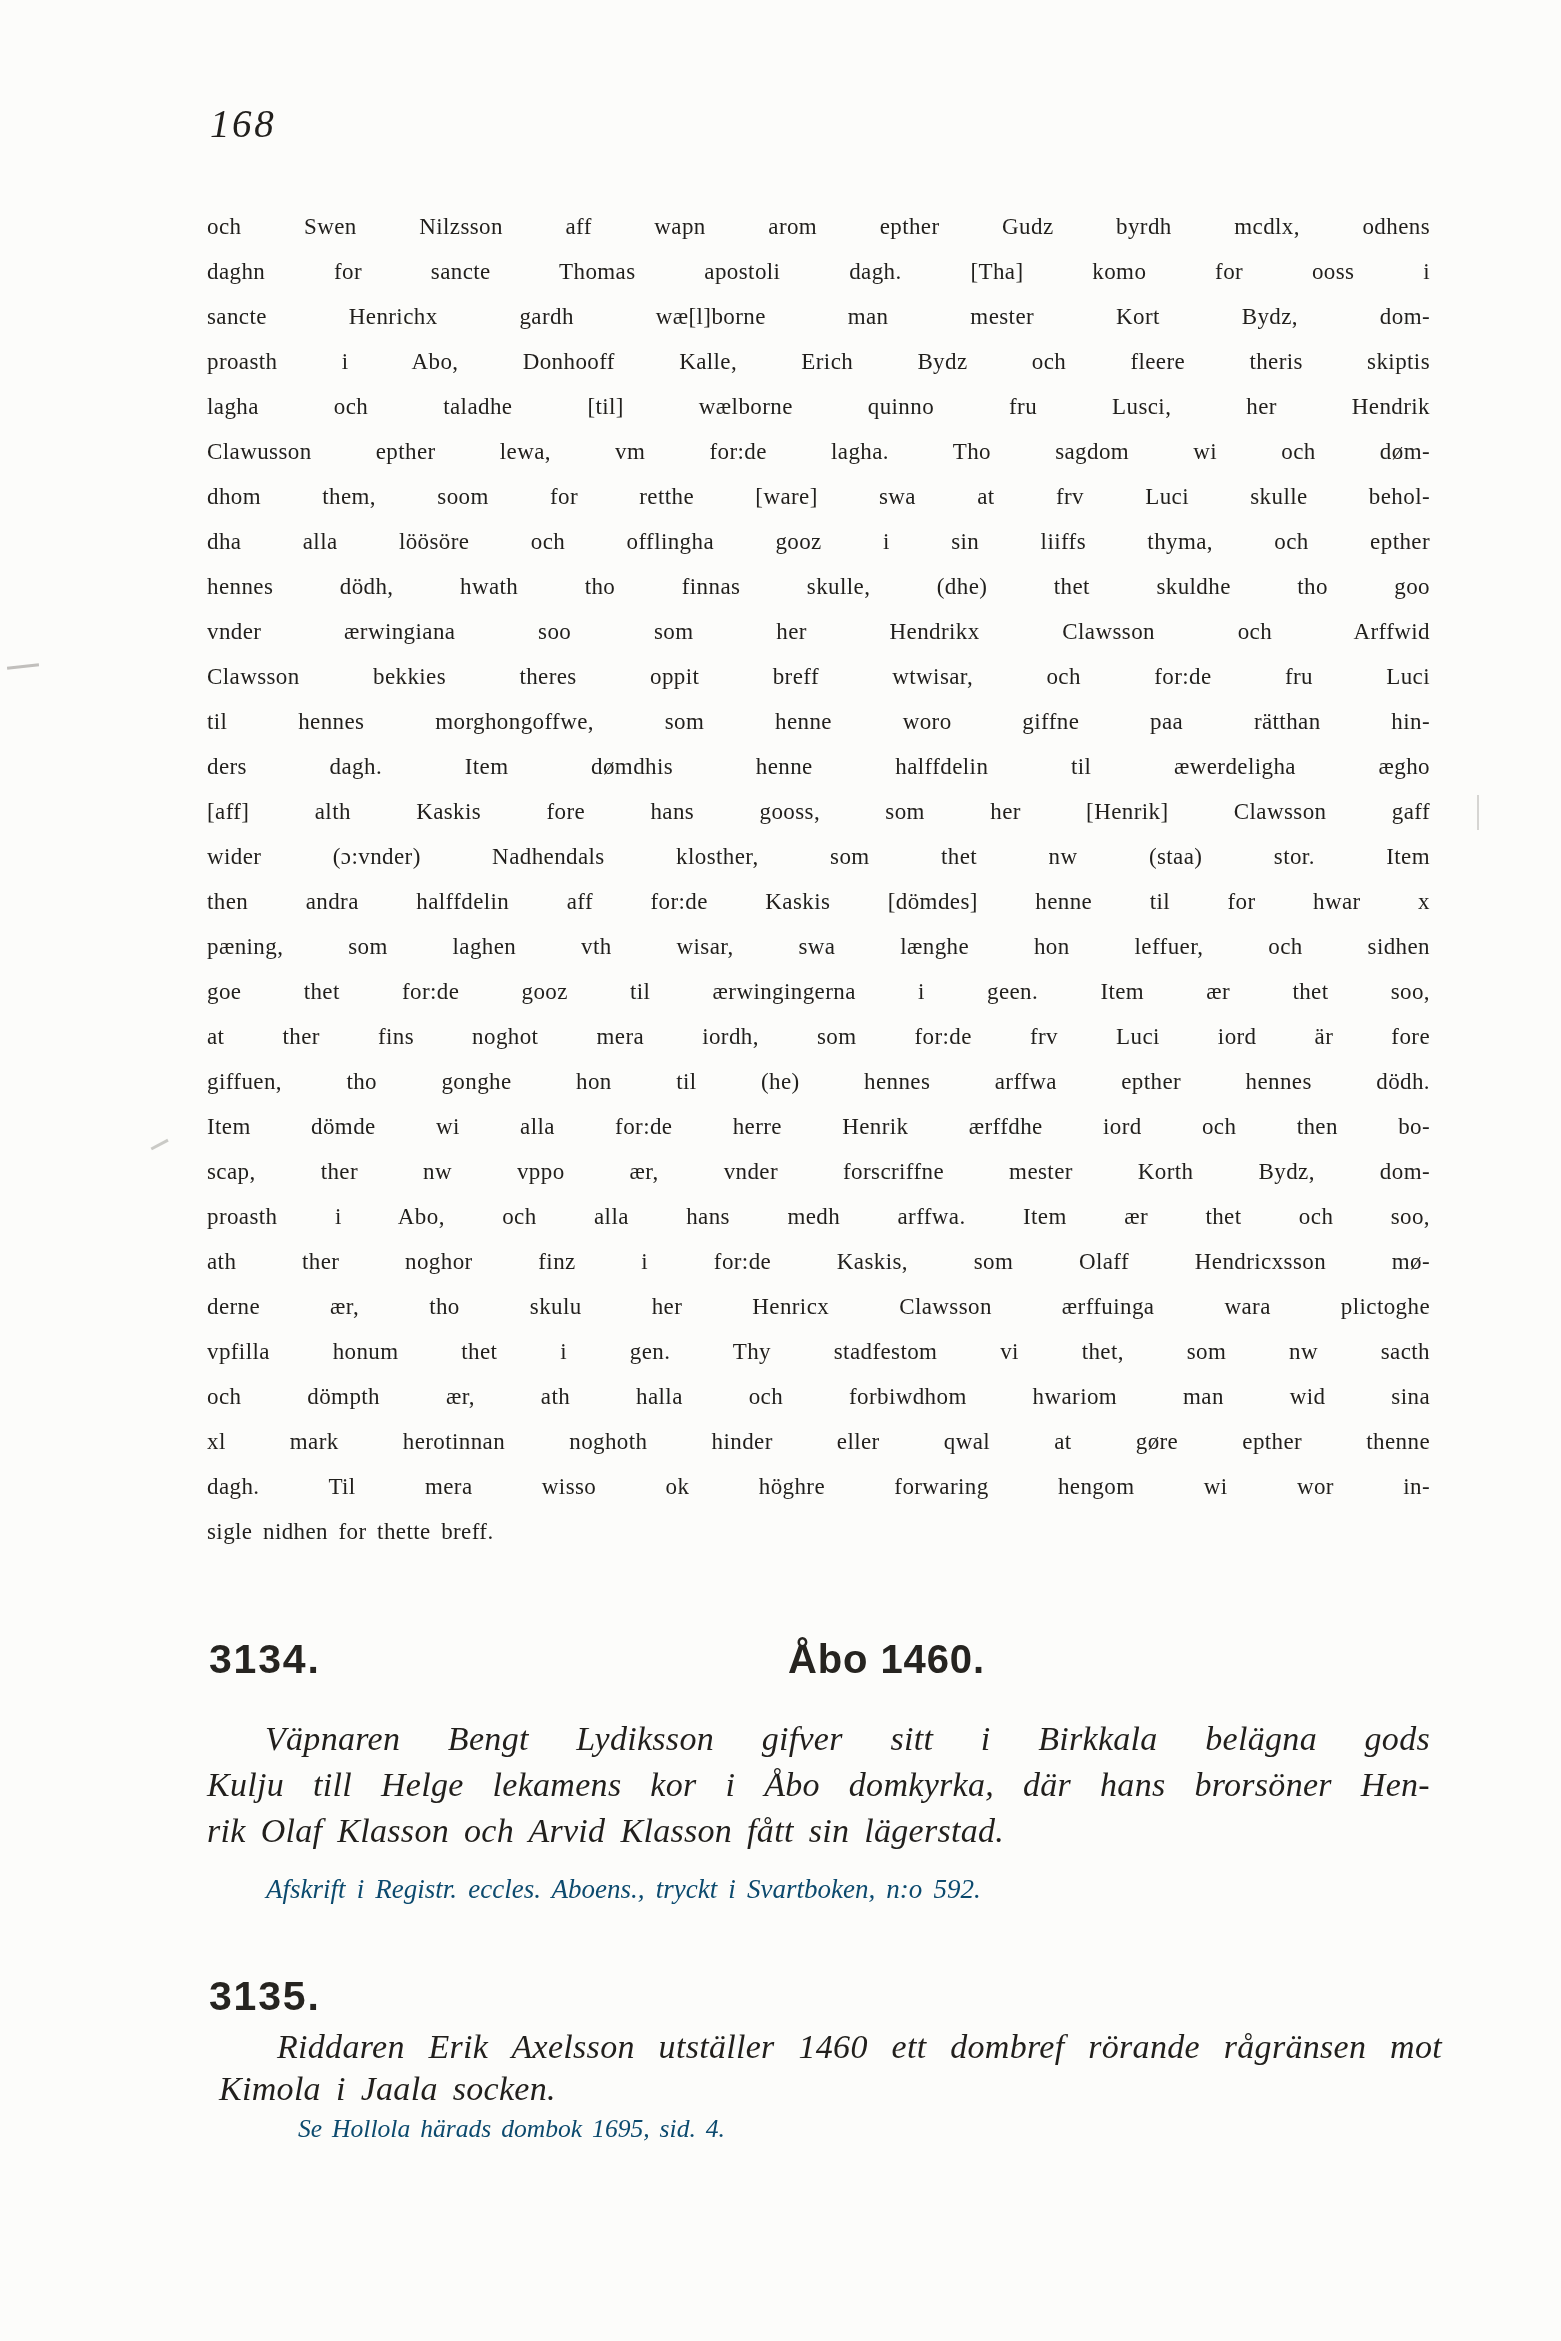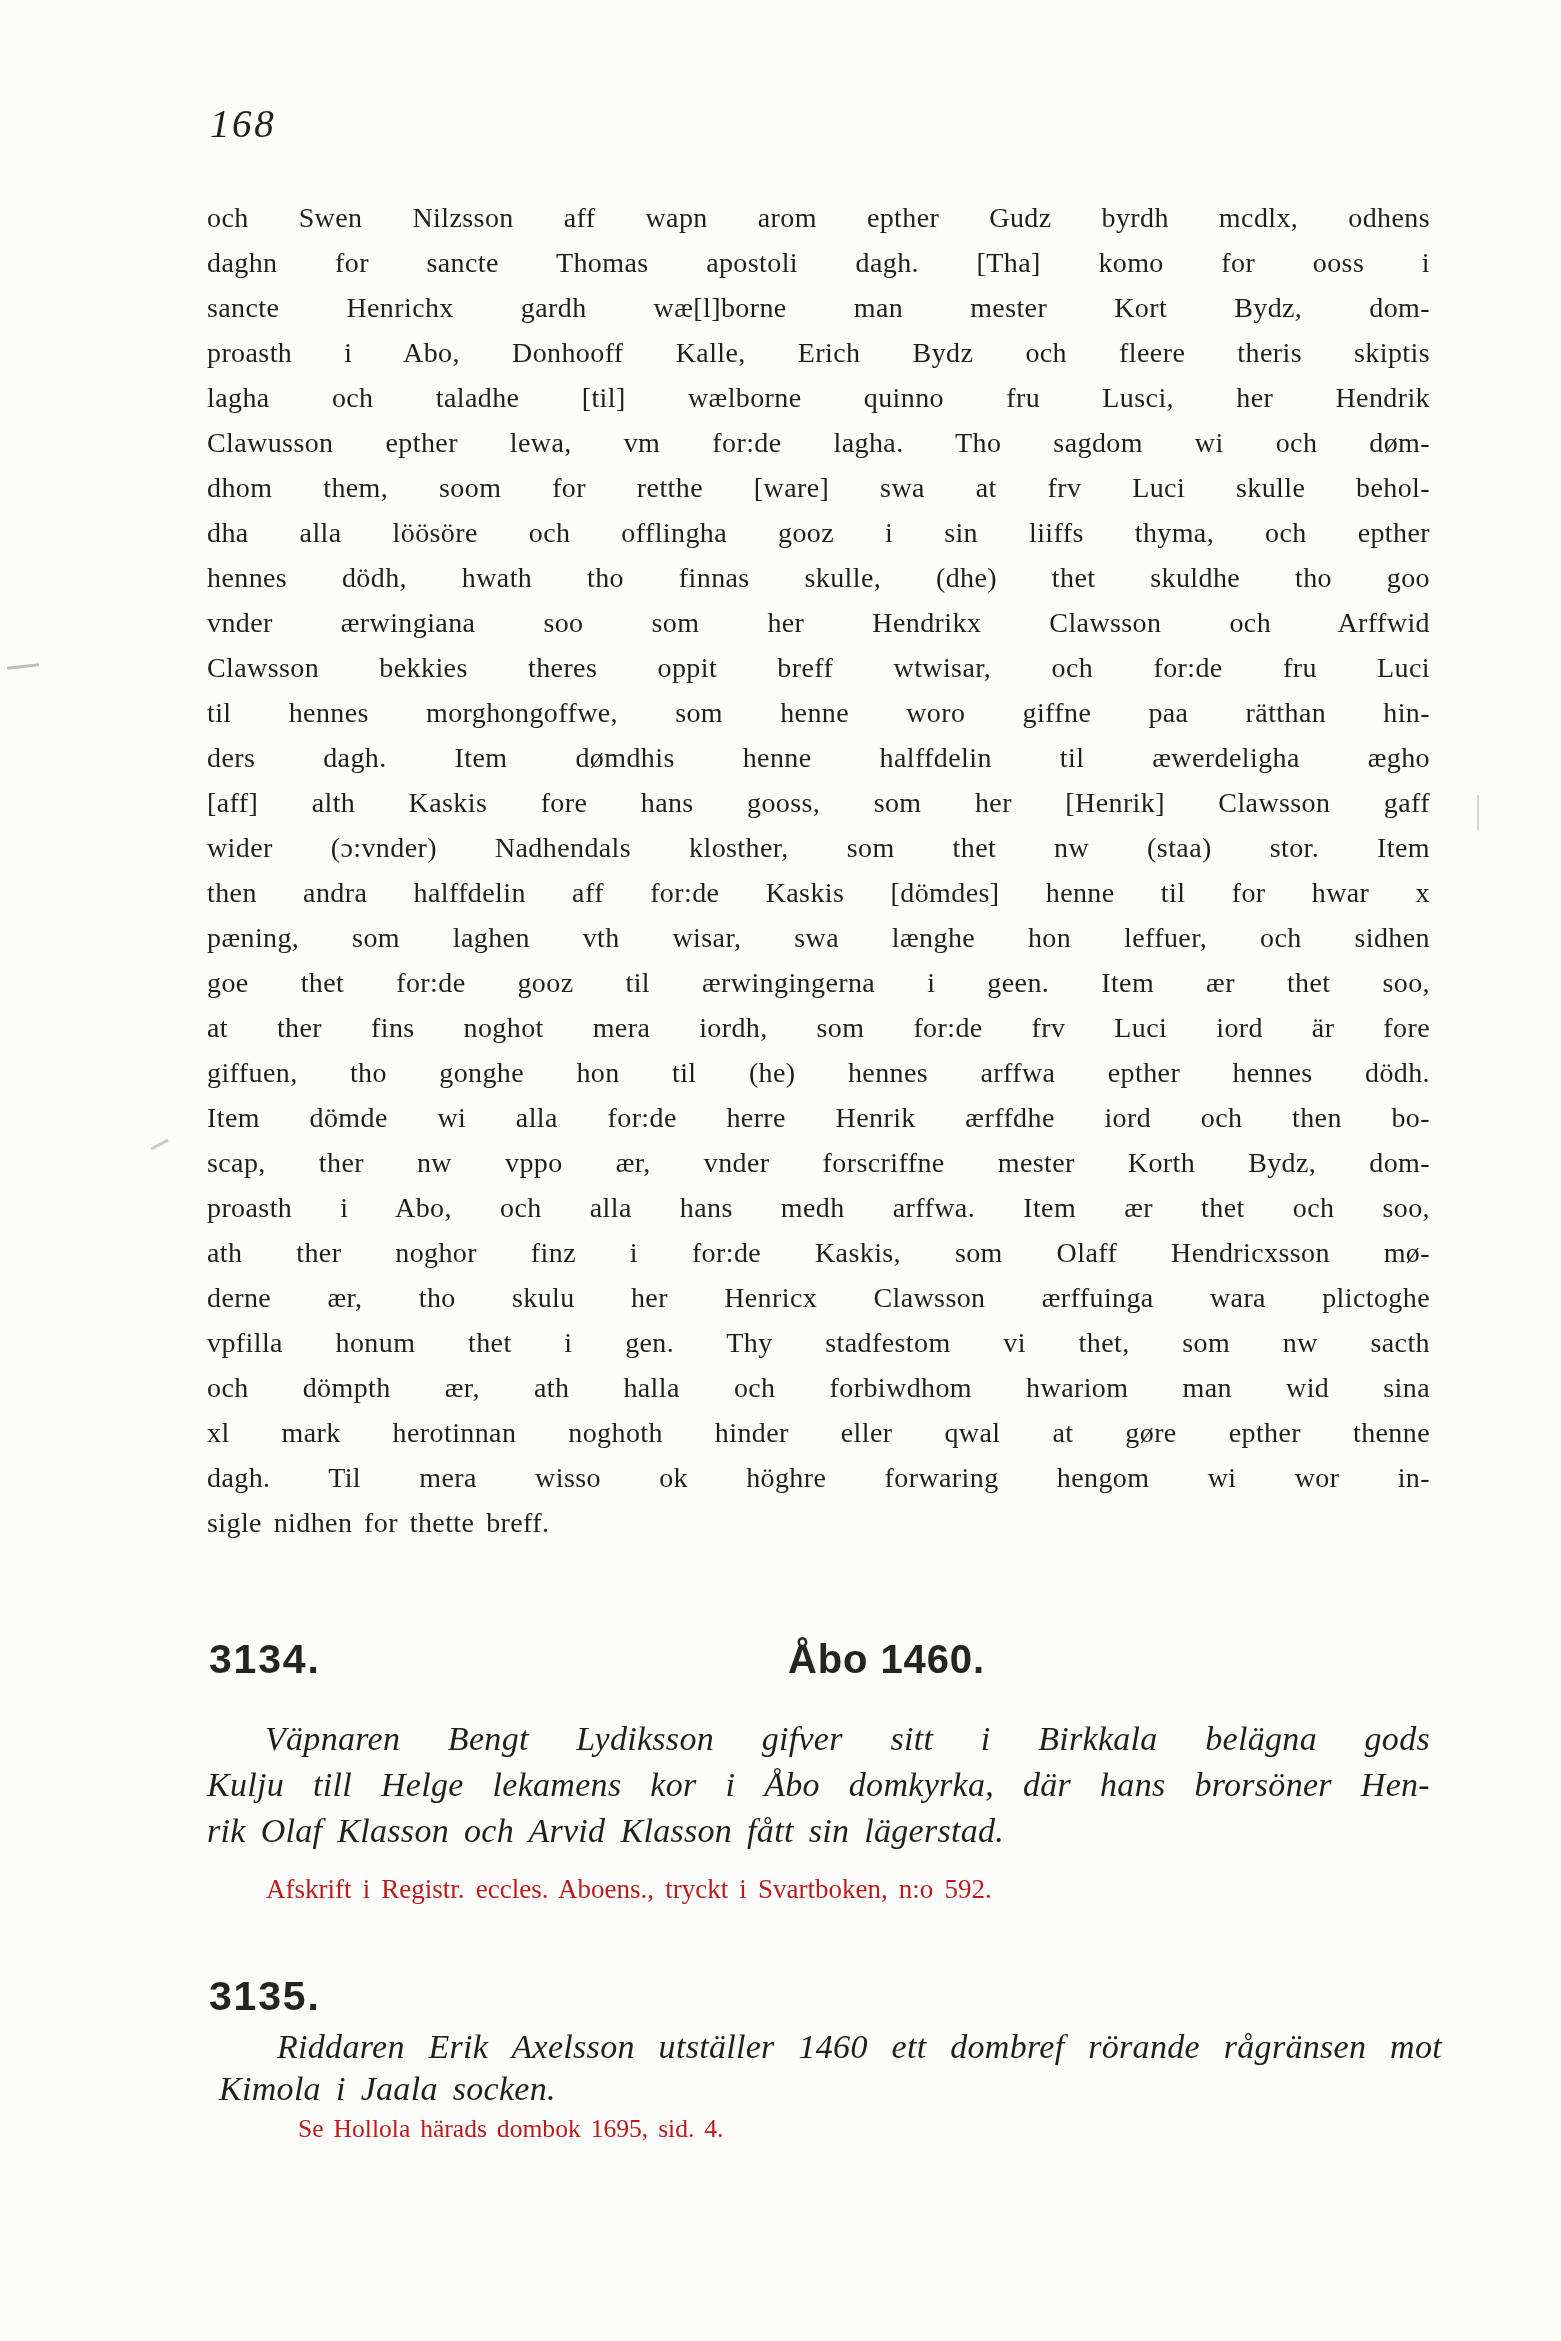--- a/index.html
+++ b/index.html
@@ -17,23 +17,23 @@
     left: 210px;
     top: 104px;
     font-size: 39px;
     line-height: 39px;
     letter-spacing: 2.6px;
     font-style: italic;
   }
   .body-text {
     position: absolute;
     left: 207px;
-    top: 195px;
+    top: 204px;
     width: 1223px;
-    font-size: 28px;
+    font-size: 23px;
     line-height: 45px;
     word-spacing: 4.4px;
     letter-spacing: 0.4px;
   }
   .tline {
     text-align: justify;
     text-align-last: justify;
   }
   .body-text .tline:last-child { text-align-last: left; }
   .entry-number {
@@ -69,22 +69,23 @@
     font-size: 34px;
     word-spacing: 6.2px;
     letter-spacing: 0.3px;
   }
   #summary1 { top: 1716px; line-height: 46px; }
   #summary2 { top: 2026px; line-height: 42px; margin-left: 12px; }
   .summary .tline:first-child { text-indent: 58px; }
   .summary .tline:last-child { text-align-last: left; }
   .source-note {
     position: absolute;
+    font-style: italic;
     white-space: nowrap;
-    color: #b91c1c;
+    color: #0c4a6e;
   }
   #source1 { left: 266px; top: 1874px; font-size: 27px; word-spacing: 4.4px; }
   #source2 { left: 298px; top: 2114px; font-size: 25.6px; word-spacing: 3.5px; }
   .scan-mark { position: absolute; background: #8f8d88; }
   #scan-mark-1 { left: 7px;  top: 665px;  width: 32px; height: 2.6px; opacity: .55; transform: rotate(-6deg); }
   #scan-mark-2 { left: 150px; top: 1143px; width: 19.4px; height: 2.6px; opacity: .45; transform: rotate(-28deg); }
   #scan-mark-3 { left: 1477px; top: 795px; width: 1.8px; height: 35px; opacity: .35; }
 </style>
 </head>
 <body>

